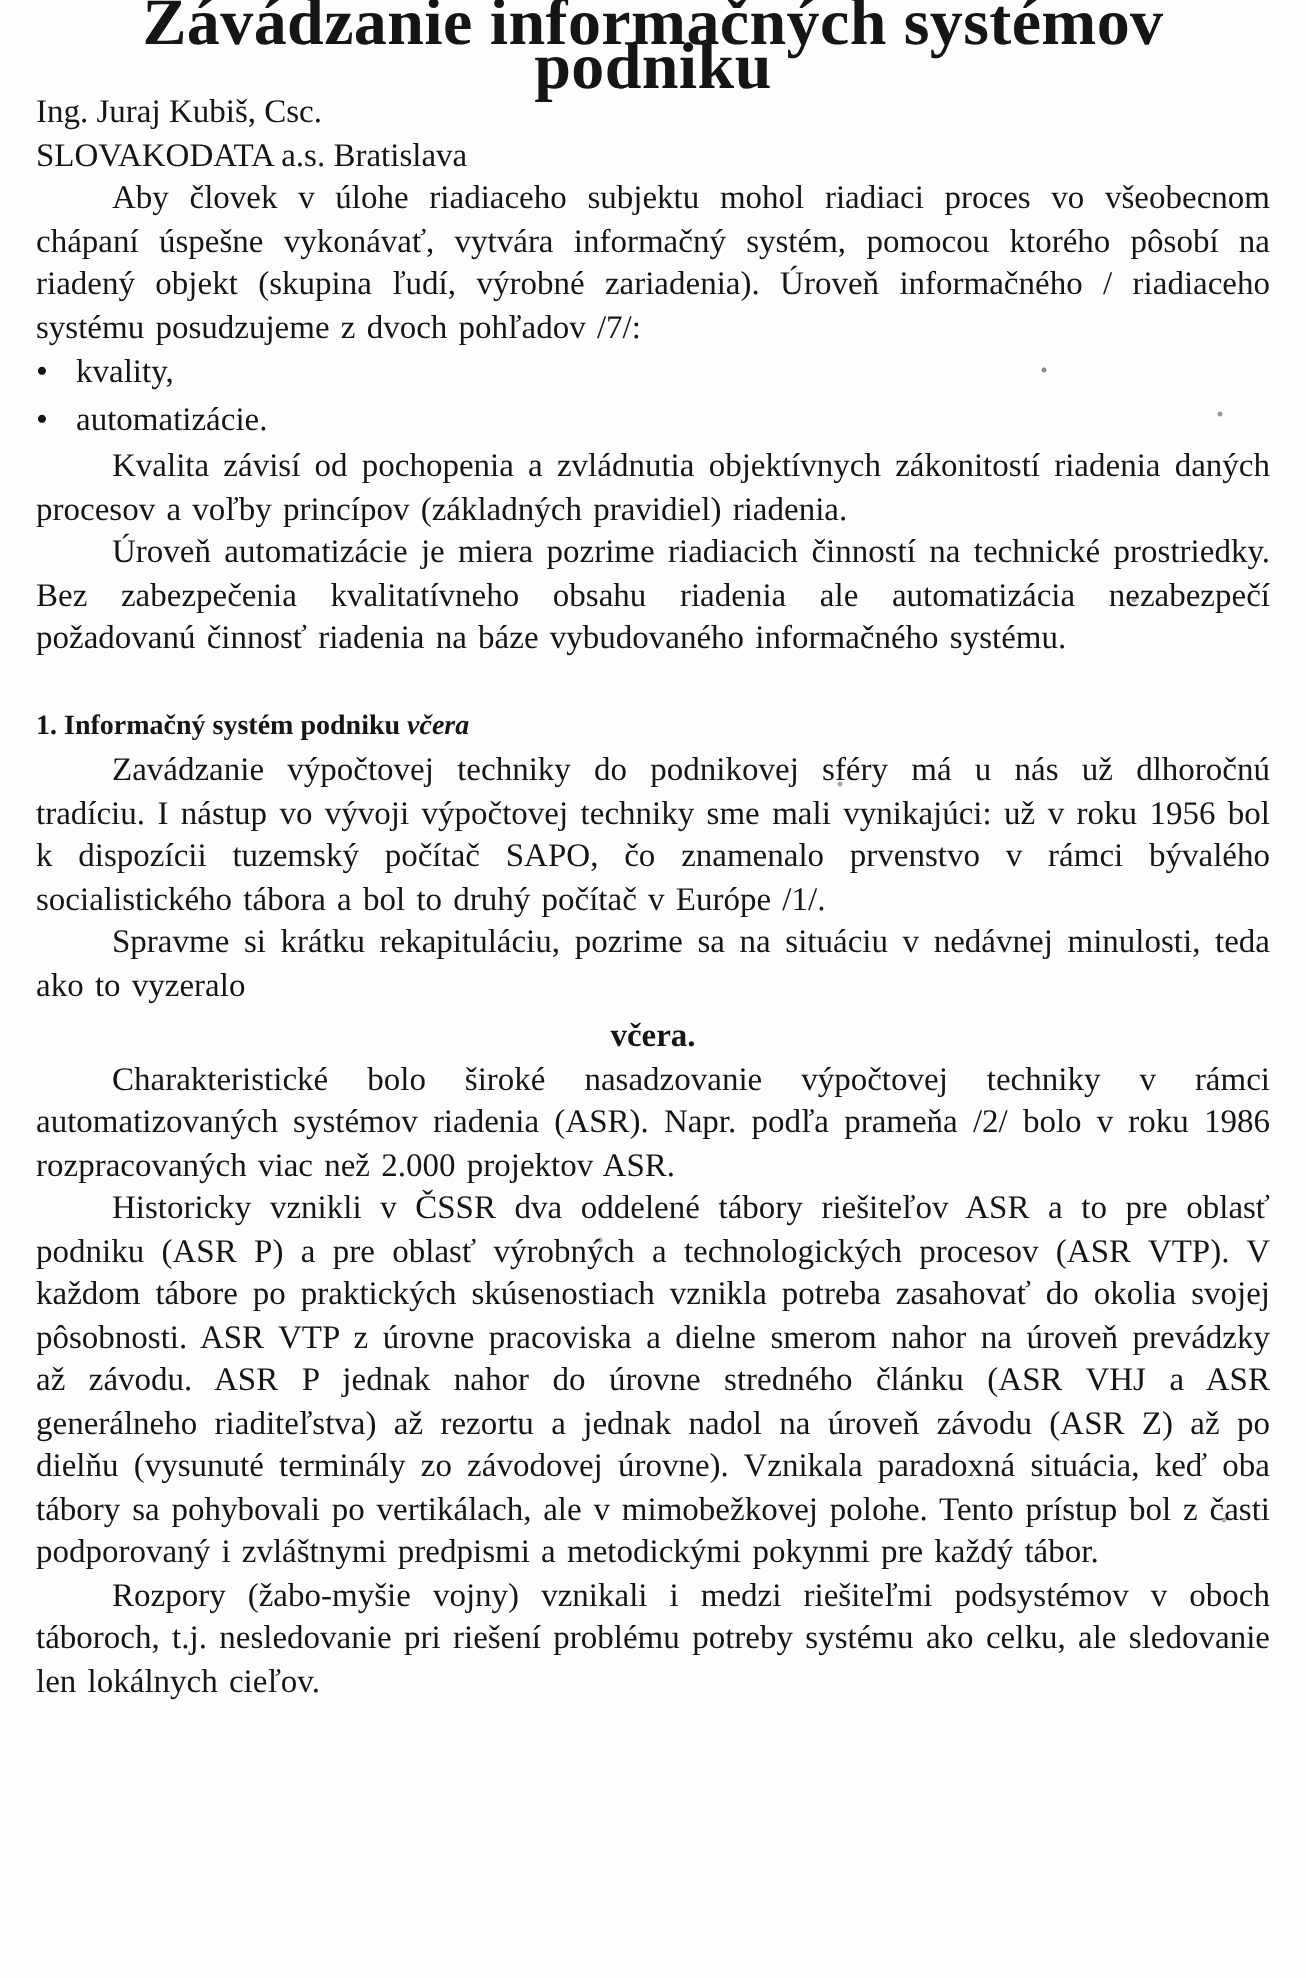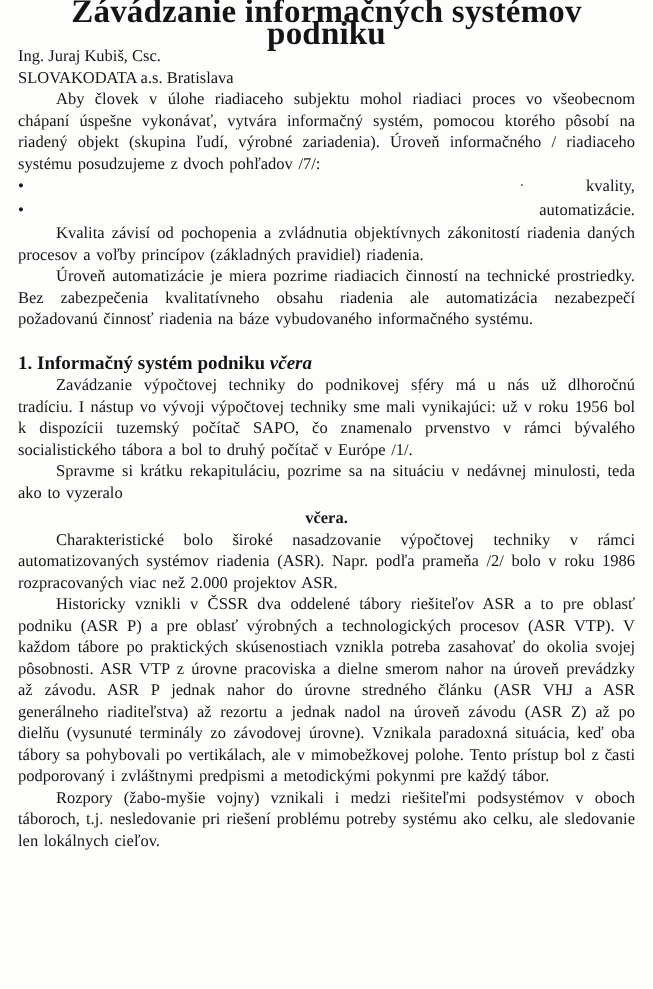--- a/index.html
+++ b/index.html
@@ -59,21 +59,20 @@
 
   ul.bullet-list {
     list-style: none;
     margin: 0;
     padding: 0;
   }
   ul.bullet-list li {
     position: relative;
     padding-left: 20px;
     line-height: 24px;
-    text-align: right;
   }
   ul.bullet-list li::before {
     content: "\2022";
     position: absolute;
     left: 0;
     top: 0;
     font-size: 17px;
   }
 </style>
 </head>
@@ -90,21 +89,21 @@
 
   <ul class="bullet-list bullets">
     <li>kvality,</li>
     <li>automatizácie.</li>
   </ul>
 
   <p class="body m-p2">Kvalita závisí od pochopenia a zvládnutia objektívnych zákonitostí riadenia daných procesov a voľby princípov (základných pravidiel) riadenia.</p>
 
   <p class="body m-p3">Úroveň automatizácie je miera pozrime riadiacich činností na technické prostriedky. Bez zabezpečenia kvalitatívneho obsahu riadenia ale automatizácia nezabezpečí požadovanú činnosť riadenia na báze vybudovaného informačného systému.</p>
 
-  <h2 class="sec-head byline" style="font-size:19px;"><span>1. Informačný systém podniku</span> <span class="em">včera</span></h2>
+  <h2 class="sec-head byline" style="font-size:14px;"><span>1. Informačný systém podniku</span> <span class="em">včera</span></h2>
 
   <p class="body m-s1p1">Zavádzanie výpočtovej techniky do podnikovej sféry má u nás už dlhoročnú tradíciu. I nástup vo vývoji výpočtovej techniky sme mali vynikajúci: už v roku 1956 bol k dispozícii tuzemský počítač SAPO, čo znamenalo prvenstvo v rámci bývalého socialistického tábora a bol to druhý počítač v Európe /1/.</p>
 
   <p class="body m-s1p2">Spravme si krátku rekapituláciu, pozrime sa na situáciu v nedávnej minulosti, teda ako to vyzeralo</p>
 
   <p class="center-word">včera.</p>
 
   <p class="body m-s1p3">Charakteristické bolo široké nasadzovanie výpočtovej techniky v rámci automatizovaných systémov riadenia (ASR). Napr. podľa prameňa /2/ bolo v roku 1986 rozpracovaných viac než 2.000 projektov ASR.</p>
 
   <p class="body m-s1p4">Historicky vznikli v ČSSR dva oddelené tábory riešiteľov ASR a to pre oblasť podniku (ASR P) a pre oblasť výrobných a technologických procesov (ASR VTP). V každom tábore po praktických skúsenostiach vznikla potreba zasahovať do okolia svojej pôsobnosti. ASR VTP z úrovne pracoviska a dielne smerom nahor na úroveň prevádzky až závodu. ASR P jednak nahor do úrovne stredného článku (ASR VHJ a ASR generálneho riaditeľstva) až rezortu a jednak nadol na úroveň závodu (ASR Z) až po dielňu (vysunuté terminály zo závodovej úrovne). Vznikala paradoxná situácia, keď oba tábory sa pohybovali po vertikálach, ale v mimobežkovej polohe. Tento prístup bol z časti podporovaný i zvláštnymi predpismi a metodickými pokynmi pre každý tábor.</p>

